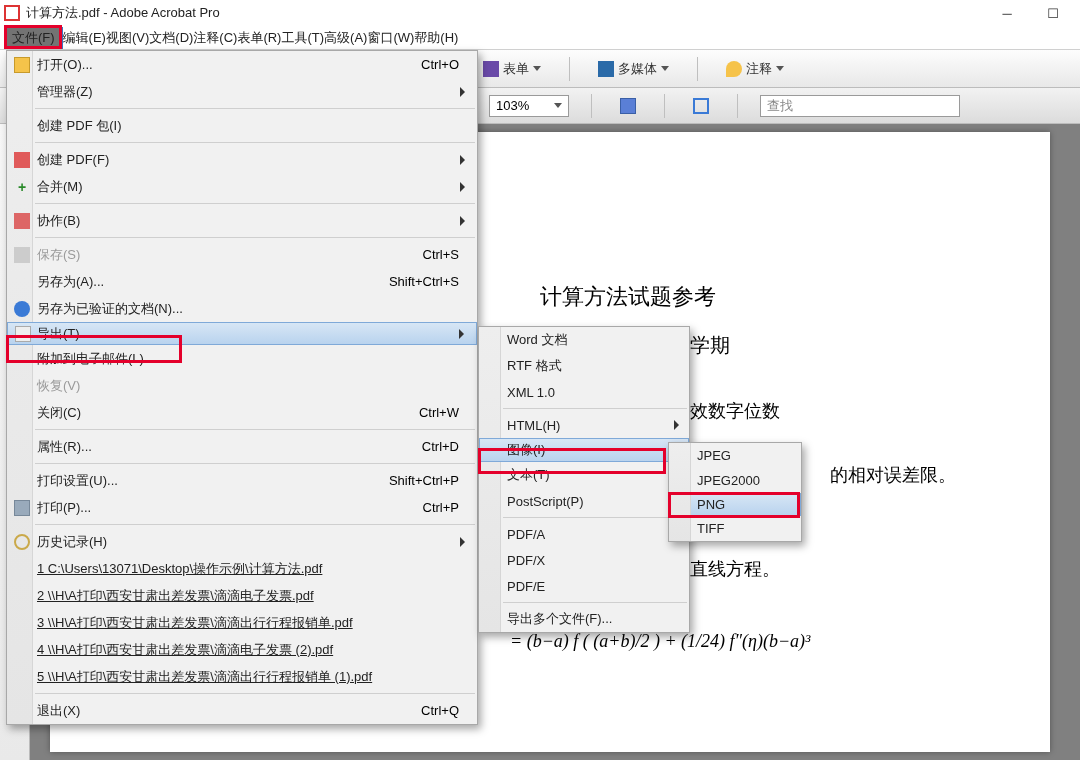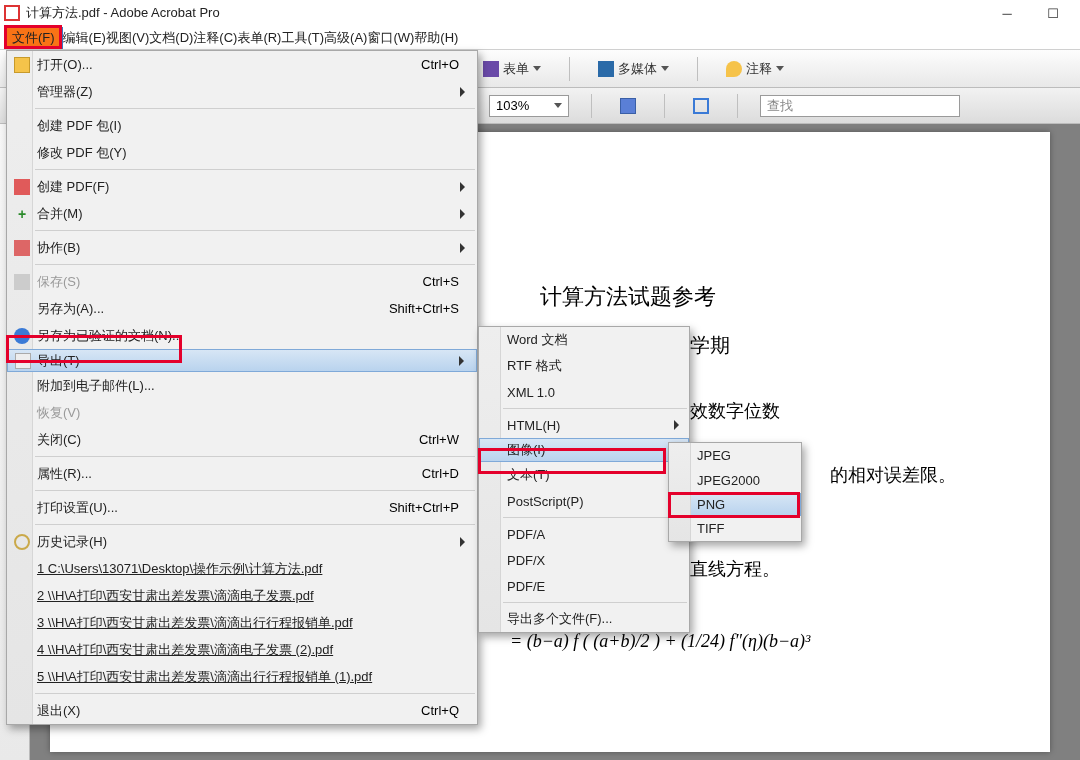--- a/index.html
+++ b/index.html
@@ -8,21 +8,21 @@
   
   .titlebar { height:26px; background:#fff; display:flex; align-items:center; padding:0 4px; border-bottom:0; }
   .titlebar .appicon { width:16px; height:16px; background:#d33; margin-right:6px; display:inline-block; position:relative; }
   .titlebar .appicon::after{content:""; position:absolute; inset:2px; background:#fff;}
   .titlebar .title { flex:1; color:#222; }
   .titlebar .winbtn { width:46px; height:26px; display:flex; align-items:center; justify-content:center; color:#333;}
 
   
   .menubar { height:24px; background:#fff; display:flex; align-items:center; padding-left:4px; border-bottom:1px solid #d0d0d0;}
   .menubar .mitem { padding:2px 0; color:#222; cursor:default;}
-  .menubar .mitem.selected { background:#f97316; border:1px solid #3b76c2; padding:1px 7px; }
+  .menubar .mitem.selected { background:#737373; border:1px solid #3b76c2; padding:1px 7px; }
 
   
   .toolbar { height:38px; background:linear-gradient(#fdfdfd,#e8e8e8); border-bottom:1px solid #bcbcbc; display:flex; align-items:center; padding:0 8px; gap:22px;}
   .toolbar.row2 { height:36px; background:linear-gradient(#f2f2f2,#dcdcdc); }
   .tbtn { display:flex; align-items:center; gap:4px; padding:2px 6px; color:#333;}
   .tdiv { width:1px; height:24px; background:#bfbfbf;}
   .dropcaret{ width:0;height:0;border-left:4px solid transparent;border-right:4px solid transparent;border-top:5px solid #555;}
   .zoombox{ width:80px; height:22px; border:1px solid #9a9a9a; background:#fff; padding:0 6px; display:flex; align-items:center; justify-content:space-between;}
   .searchbox{ width:200px; height:22px; border:1px solid #9a9a9a; background:#fff; padding:0 6px; color:#888; display:flex; align-items:center;}
   .circlebtn{width:22px;height:22px;border-radius:50%;background:radial-gradient(#fff,#cfe3f8);border:1px solid #7ba7d4;display:flex;align-items:center;justify-content:center;color:#2a5a8a;font-weight:bold;font-size:14px;}
@@ -171,23 +171,20 @@
       <span class="shortcut">Ctrl+O</span>
     </div>
   <div class="row">
       <span class="label">管理器(Z)</span>
       <span class="arrow"></span>
     </div>
   <div class="sep"></div>
   <div class="row">
       <span class="label">创建 PDF 包(I)</span>
     </div>
-  <div class="row">
-      <span class="label">修改 PDF 包(Y)</span>
-    </div>
   <div class="sep"></div>
   <div class="row">
       <span class="icon">
         <span class="ic ic-pdf"></span>
       </span>
       <span class="label">创建 PDF(F)</span>
       <span class="arrow"></span>
     </div>
   <div class="row">
       <span class="icon">
@@ -241,20 +238,27 @@
     </div>
   <div class="sep"></div>
   <div class="row">
       <span class="label">属性(R)...</span>
       <span class="shortcut">Ctrl+D</span>
     </div>
   <div class="sep"></div>
   <div class="row">
       <span class="label">打印设置(U)...</span>
       <span class="shortcut">Shift+Ctrl+P</span>
+    </div>
+  <div class="row">
+      <span class="icon">
+        <span class="ic ic-print"></span>
+      </span>
+      <span class="label">打印(P)...</span>
+      <span class="shortcut">Ctrl+P</span>
     </div>
   <div class="sep"></div>
   <div class="row">
       <span class="icon">
         <span class="ic ic-clock"></span>
       </span>
       <span class="label">历史记录(H)</span>
       <span class="arrow"></span>
     </div>
   <div class="row">

